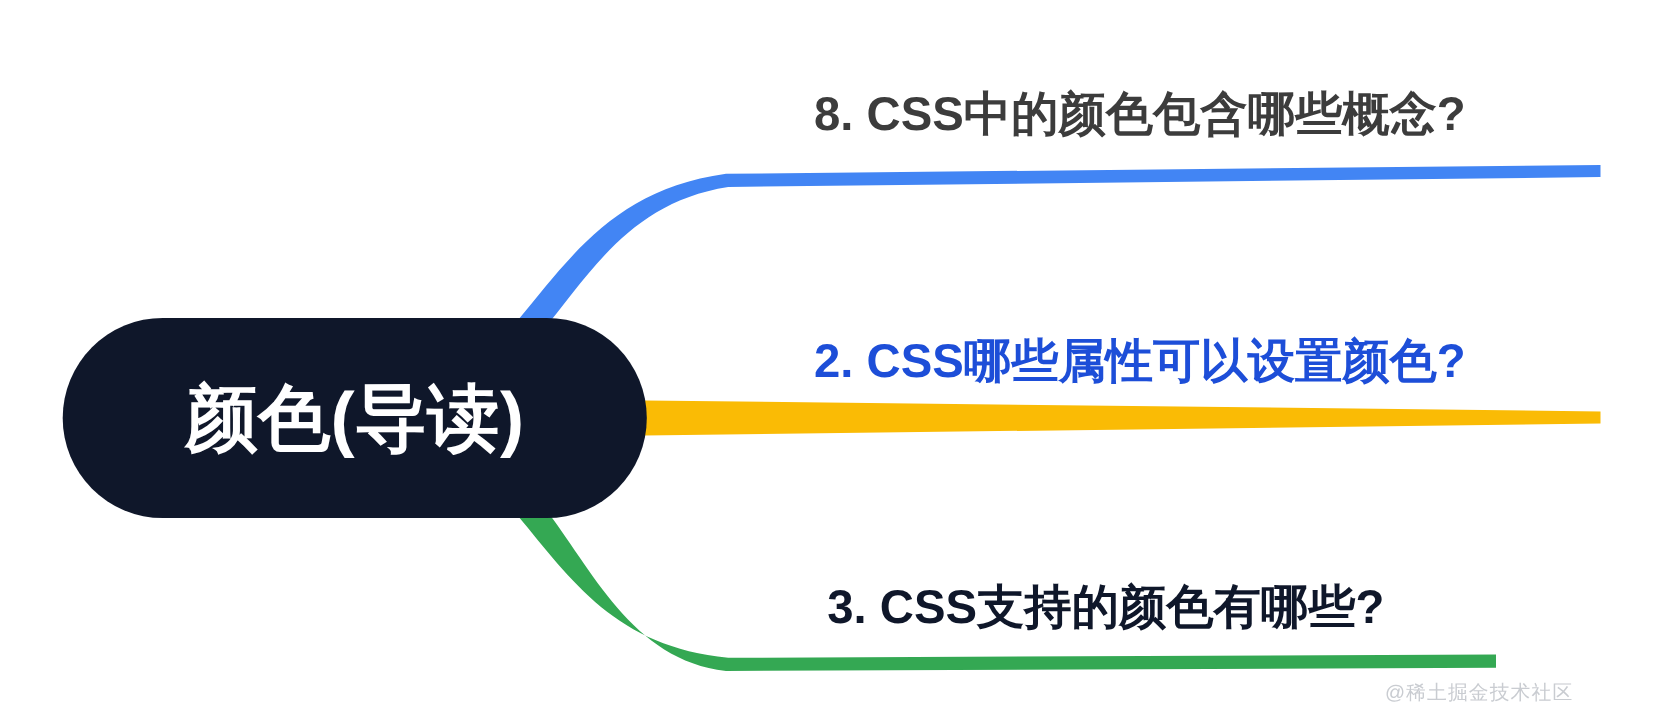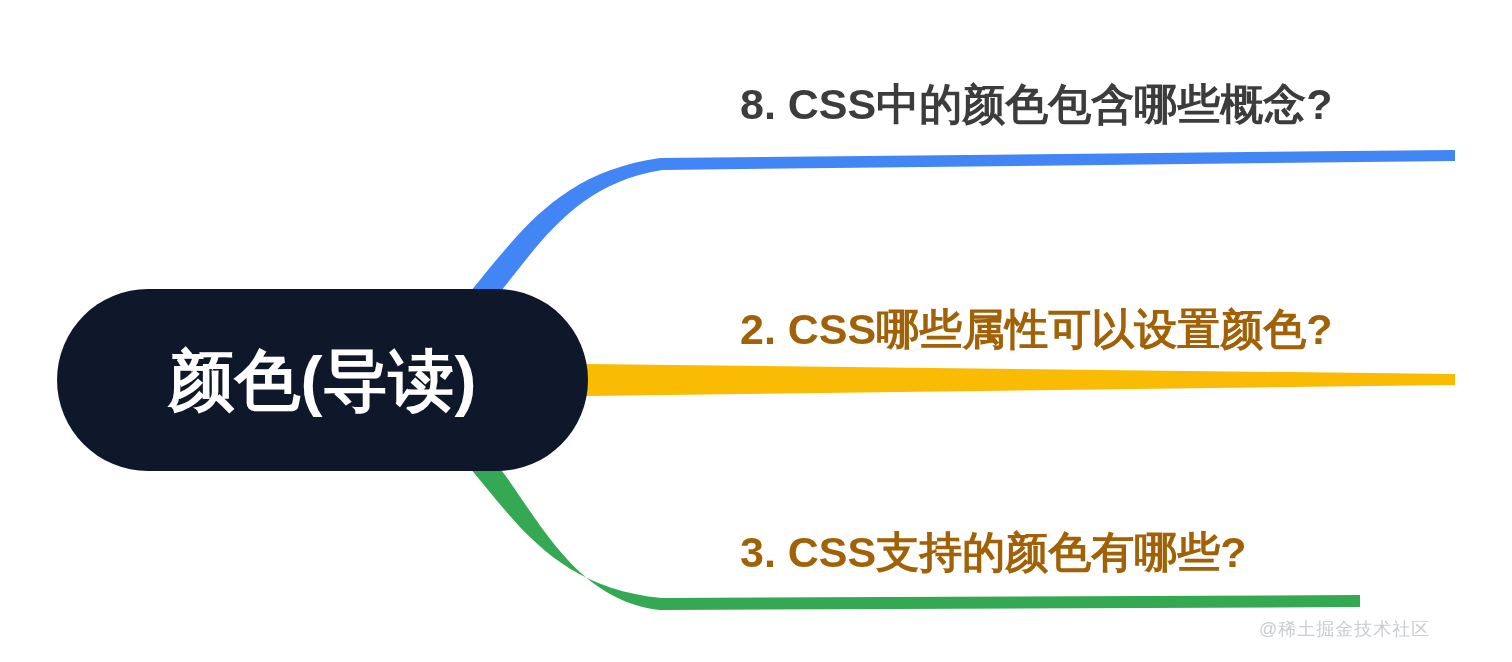--- a/index.html
+++ b/index.html
@@ -99,19 +99,19 @@
              C 572,600 536,512 492,458
              Z" fill="#34A853"></path>
   </svg>
 
   <div class="root-node" style="background: #0f172a;">
     <span class="root-label" style="color: rgb(255, 255, 255);">颜色(导读)</span>
   </div>
 
   <div class="branch-label" id="branch-label-1" style="color: rgb(60, 60, 60);">8. CSS中的颜色包含哪些概念?</div>
 
-  <div class="branch-label" id="branch-label-2" style="color: #a16207;">2. CSS哪些属性可以设置颜色?</div>
+  <div class="branch-label" id="branch-label-2" style="color: #1d4ed8;">2. CSS哪些属性可以设置颜色?</div>
 
-  <div class="branch-label" id="branch-label-3" style="color: #a16207;">3. CSS支持的颜色有哪些?</div>
+  <div class="branch-label" id="branch-label-3" style="color: #0f172a; margin-left: 12px;">3. CSS支持的颜色有哪些?</div>
 
   <div id="watermark" style="color: rgb(201, 204, 209);">@稀土掘金技术社区</div>
 
 </div>
 
 </body></html>

